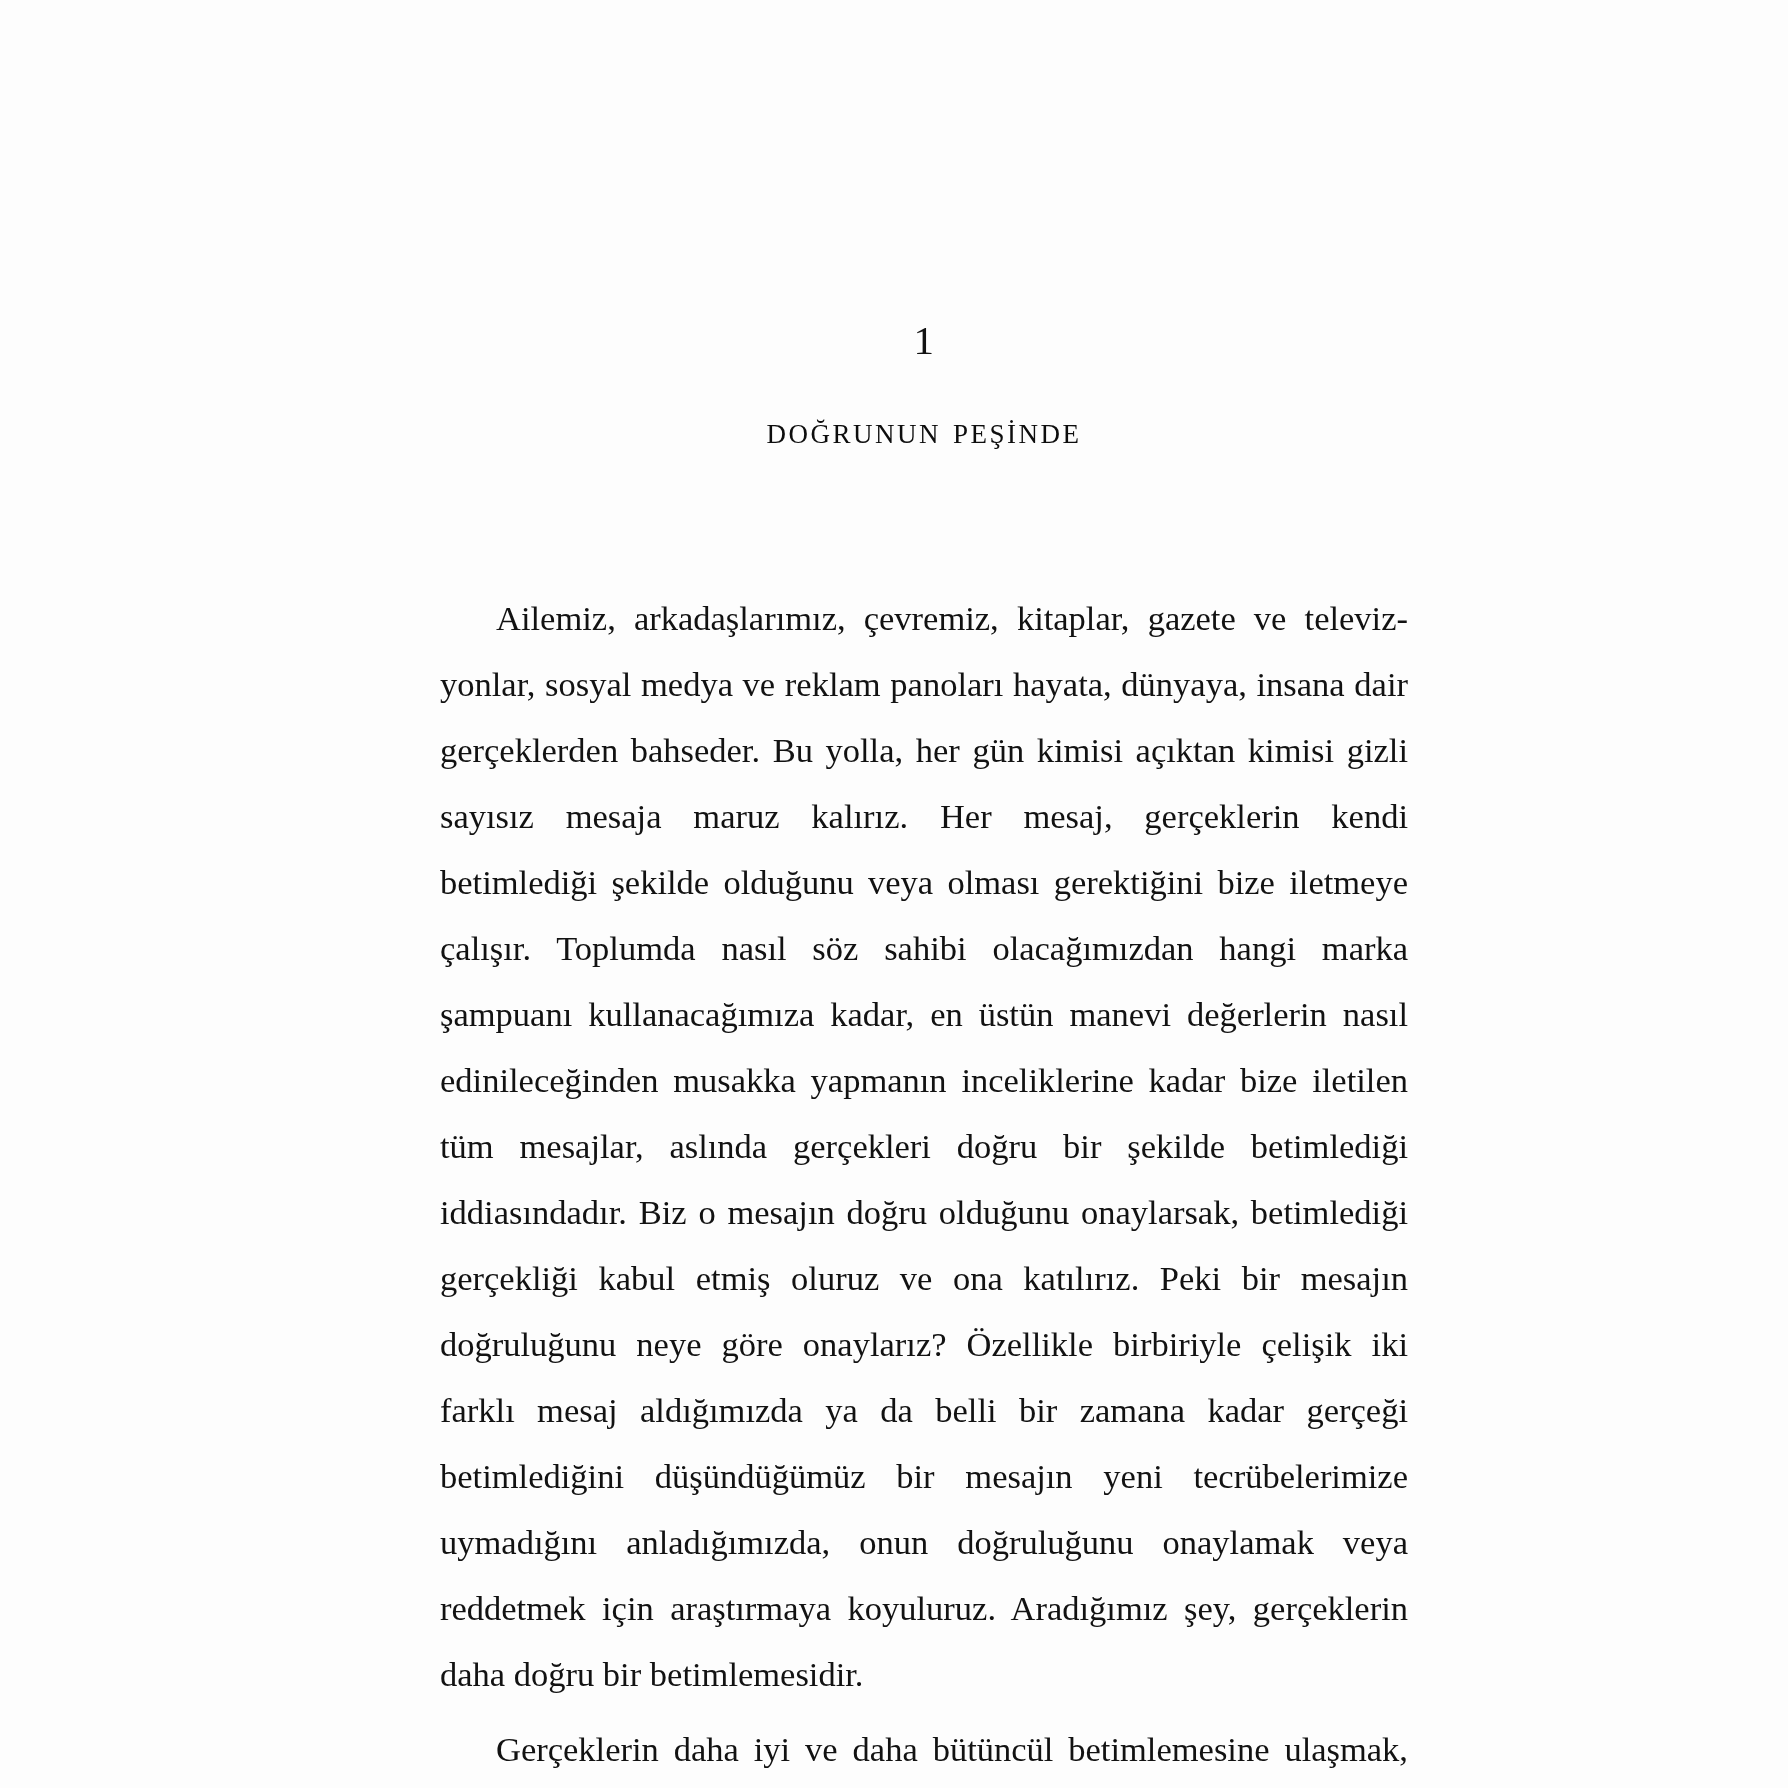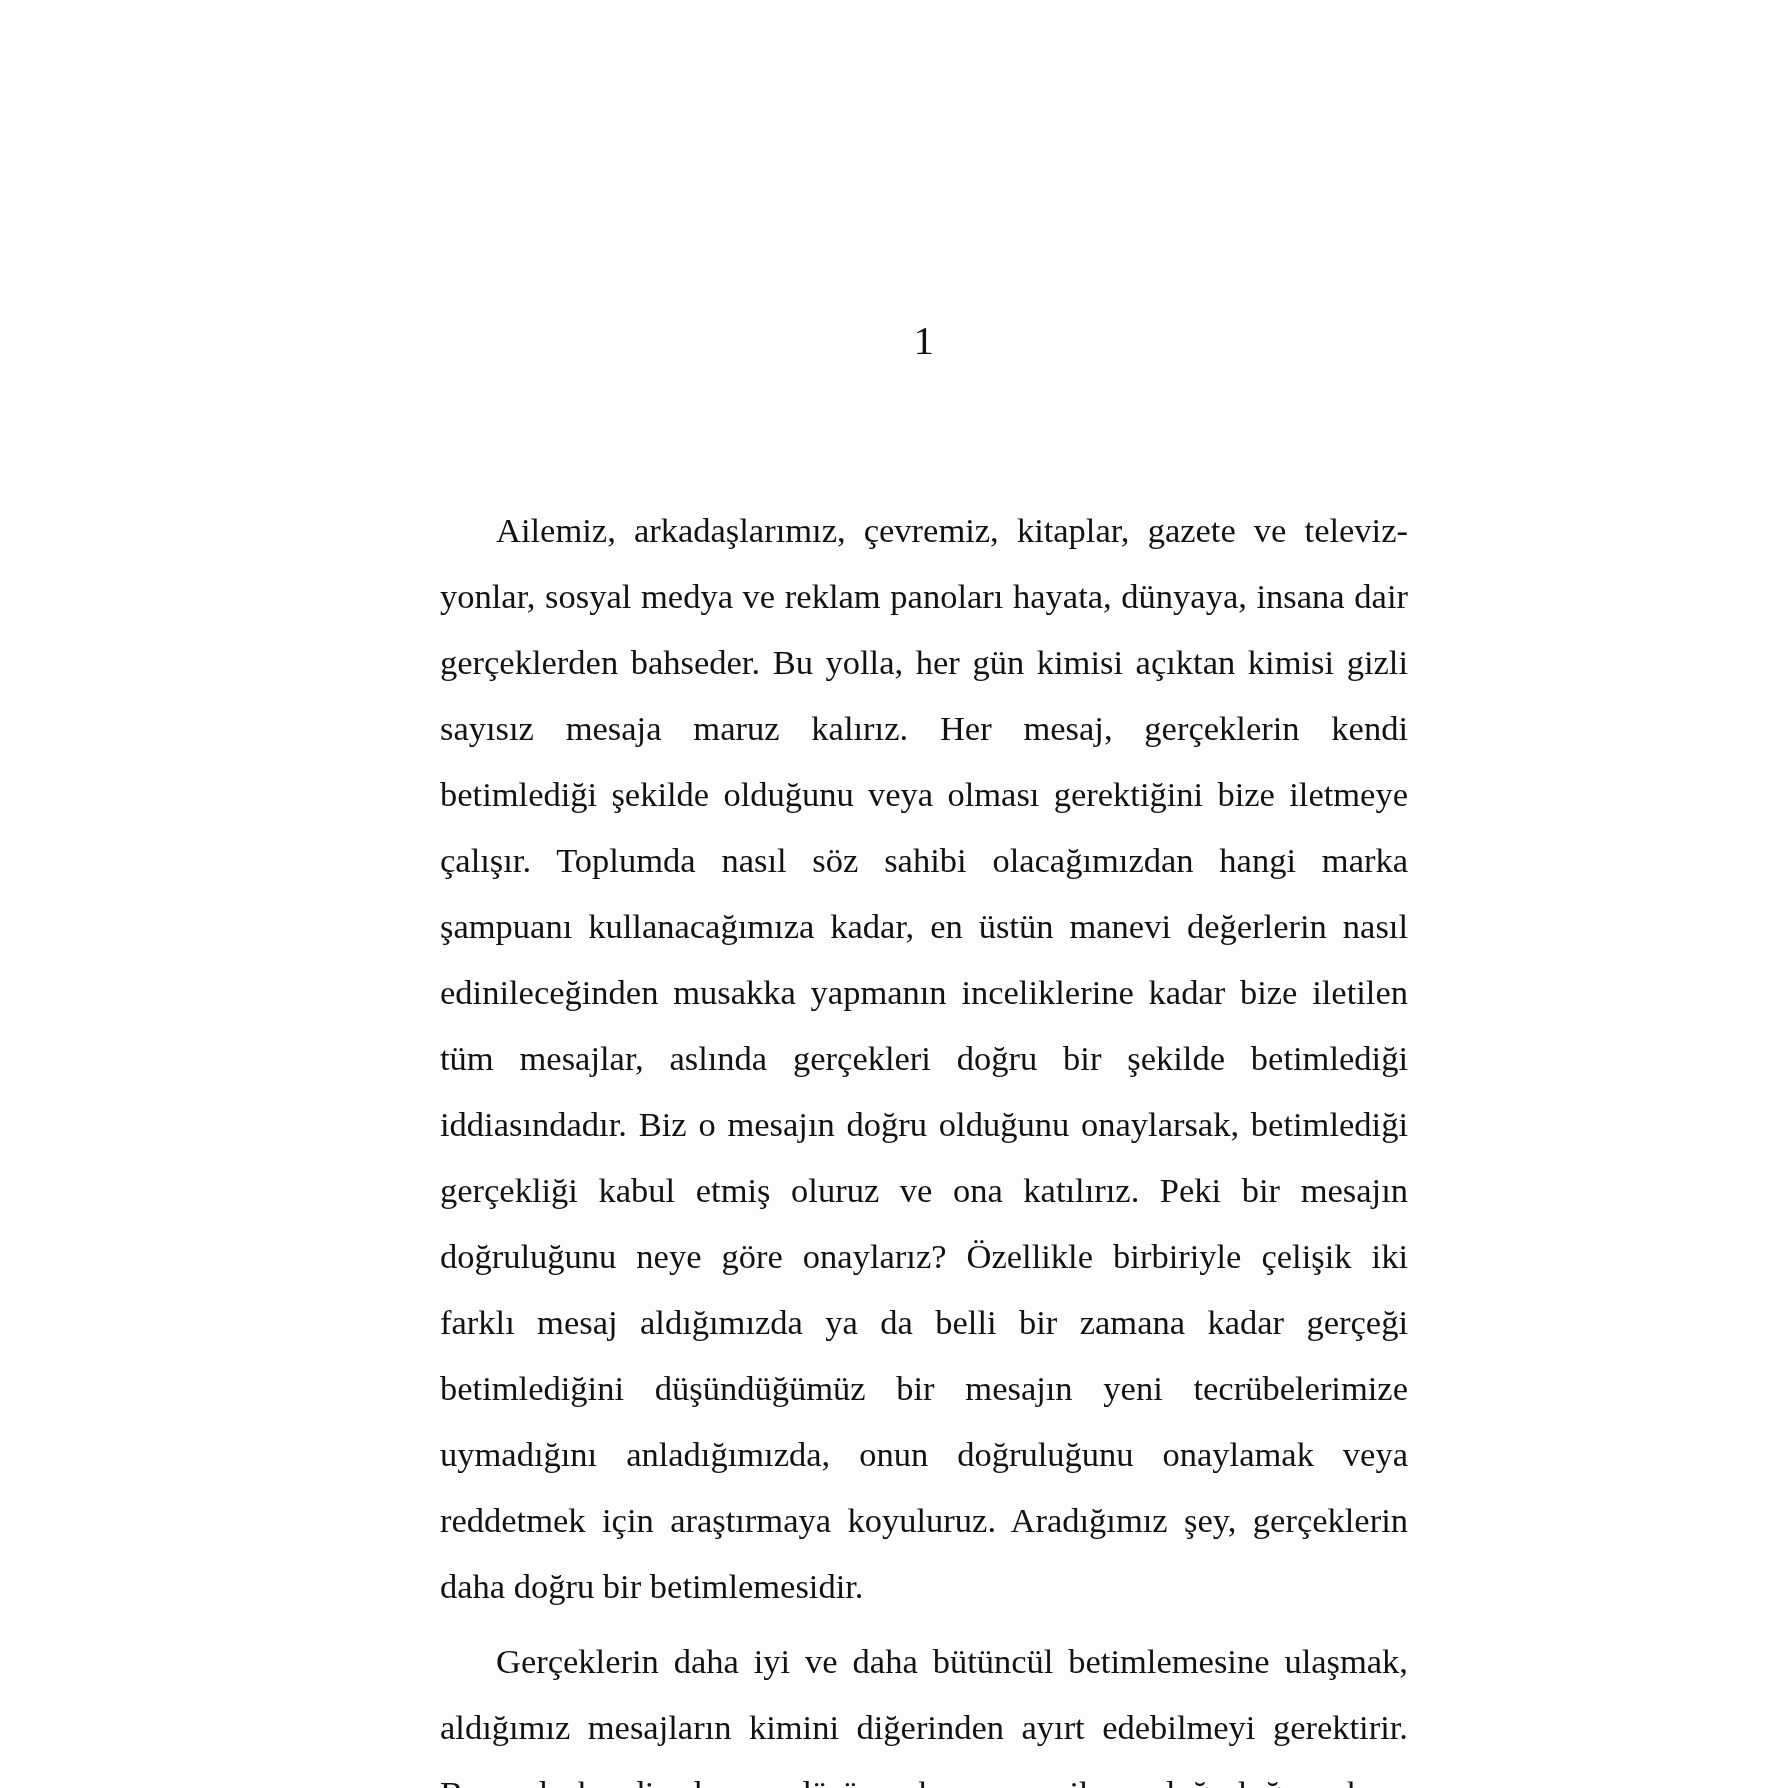--- a/index.html
+++ b/index.html
@@ -73,20 +73,21 @@
   }
 </style>
 </head>
 <body>
 
 <div class="page">
   <div class="text-block">
 
     <div class="chapter-number">1</div>
 
+    <h1 class="chapter-title">Doğrunun Peşinde</h1>
 
     <div class="body-text">
       <p>Ailemiz, arkadaşlarımız, çevremiz, kitaplar, gazete ve televiz­yonlar, sosyal medya ve reklam panoları hayata, dünyaya, insana dair gerçeklerden bahseder. Bu yolla, her gün kimisi açıktan kimisi gizli sayısız mesaja maruz kalırız. Her mesaj, gerçeklerin kendi betimlediği şekilde olduğunu veya olması gerektiğini bize iletmeye çalışır. Toplumda nasıl söz sahibi olacağımızdan hangi marka şampuanı kullanacağımıza kadar, en üstün manevi değerlerin nasıl edinileceğinden musakka yapmanın inceliklerine kadar bize iletilen tüm mesajlar, aslında gerçekleri doğru bir şekilde betim­lediği iddiasındadır. Biz o mesajın doğru olduğunu onaylarsak, betimlediği gerçekliği kabul etmiş oluruz ve ona katılırız. Peki bir mesajın doğruluğunu neye göre onaylarız? Özellikle birbiriyle çeli­şik iki farklı mesaj aldığımızda ya da belli bir zamana kadar gerçeği betimlediğini düşündüğümüz bir mesajın yeni tecrübelerimize uymadığını anladığımızda, onun doğruluğunu onaylamak veya reddetmek için araştırmaya koyuluruz. Aradığımız şey, gerçeklerin daha doğru bir betimlemesidir.</p>
       <p>Gerçeklerin daha iyi ve daha bütüncül betimlemesine ulaşmak, aldığımız mesajların kimini diğerinden ayırt edebilmeyi gerektirir. Bunu da kendi adımıza düşünerek ve mesajların doğruluğuna ken­dimiz karar vererek yaparız; aksi halde tüm yaptığımız, aldığımız bir mesajı bir başka mesajla değiştirmek olacaktır. Kendi adımıza düşünmediğimizde varılabilecek yer, doğruluğunu bilmediğimiz</p>
     </div>
 
   </div>
 </div>
 
 </body></html>

